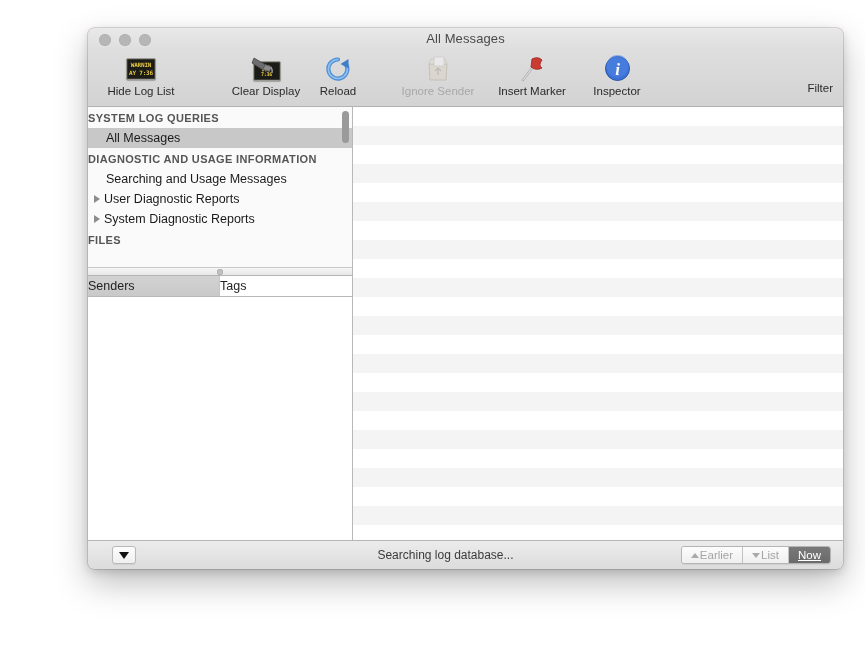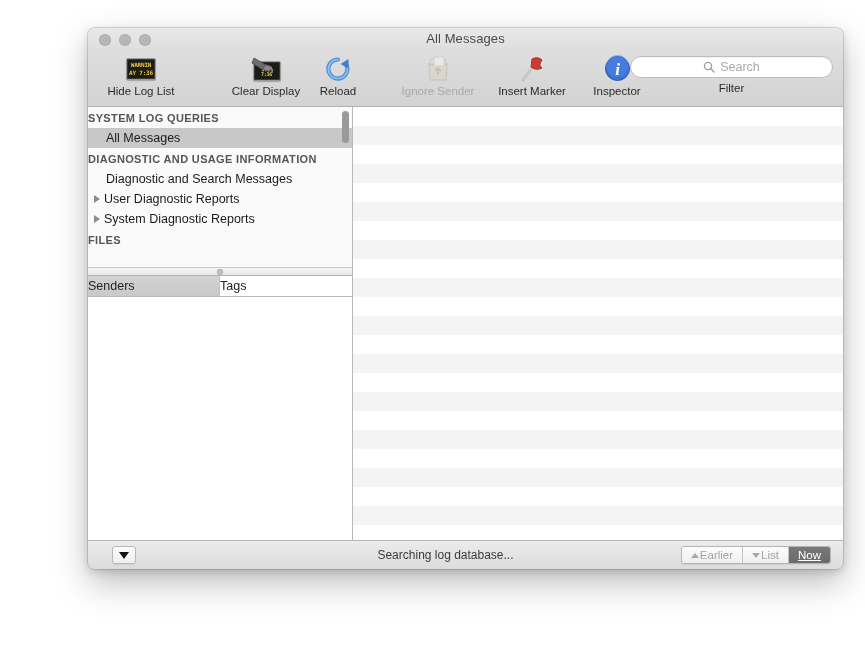--- a/index.html
+++ b/index.html
@@ -144,21 +144,21 @@
   }
   .searchbox .sph {
     font-size: 12.5px;
     color: #a9a9a9;
   }
   .filter-label {
     position: absolute;
     right: 10px;
     top: 32px;
     width: 203px;
-    text-align: center;
+    text-align: right;
     font-size: 11.5px;
     color: #2a2a2a;
     user-select: none;
   }
 
   
   .body {
     flex: 1 1 auto;
     display: flex;
     min-height: 0;
@@ -435,45 +435,38 @@
         <div class="glyph">
           <svg width="27" height="27" viewBox="0 0 27 27">
             <circle cx="13.5" cy="13.5" r="12" fill="#3c72d6" stroke="#2b56a8" stroke-width="1"></circle>
             <circle cx="13.5" cy="11" r="11" fill="#4f85e4" opacity="0.55"></circle>
             <text x="13.5" y="20" font-family="Liberation Serif, serif" font-size="17" font-style="italic" font-weight="bold" fill="#ffffff" text-anchor="middle">i</text>
           </svg>
         </div>
         <div class="tlabel">Inspector</div>
       </div>
 
-      <div class="searchbox">
-        <svg width="12" height="12" viewBox="0 0 12 12">
-          <circle cx="5" cy="5" r="3.6" stroke="#9d9d9d" stroke-width="1.3" fill="none"></circle>
-          <path d="M7.8 7.8 L11 11" stroke="#9d9d9d" stroke-width="1.4" stroke-linecap="round"></path>
-        </svg>
-        <span class="sph">Search</span>
-      </div>
       <div class="filter-label">Filter</div>
     </div>
 
     <div class="body">
 
       <div class="leftcol">
 
         <div class="sourcelist">
           <div class="sl-scroll"></div>
 
           <div class="group-head">SYSTEM LOG QUERIES</div>
           <div class="sl-row selected">
             <span>All Messages</span>
           </div>
 
           <div class="group-head">DIAGNOSTIC AND USAGE INFORMATION</div>
           <div class="sl-row">
-            <span>Diagnostic and Search Messages</span>
+            <span>Searching and Usage Messages</span>
           </div>
           <div class="sl-row disc">
             <span class="tri"></span>
             <span>User Diagnostic Reports</span>
           </div>
           <div class="sl-row disc">
             <span class="tri"></span>
             <span>System Diagnostic Reports</span>
           </div>
 

